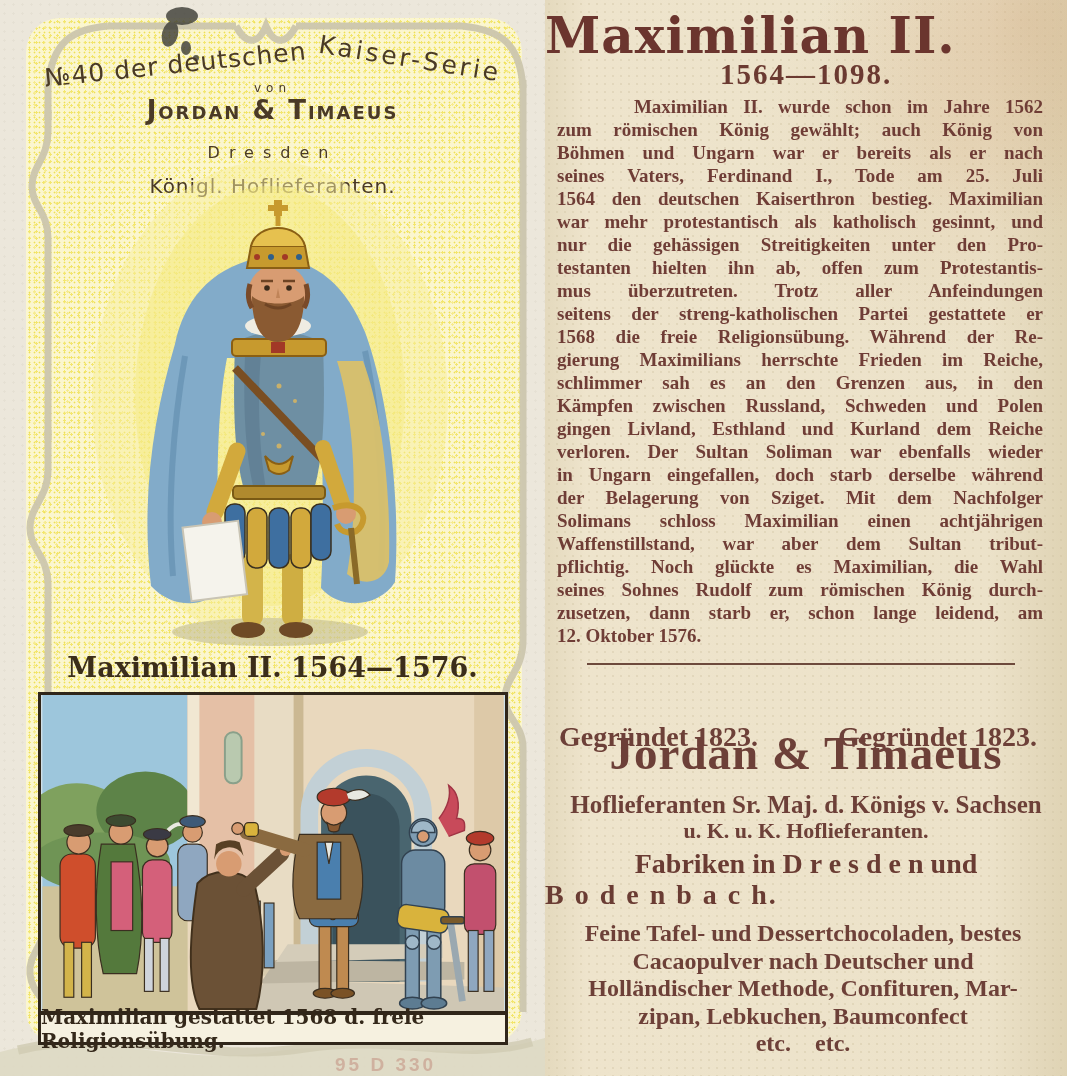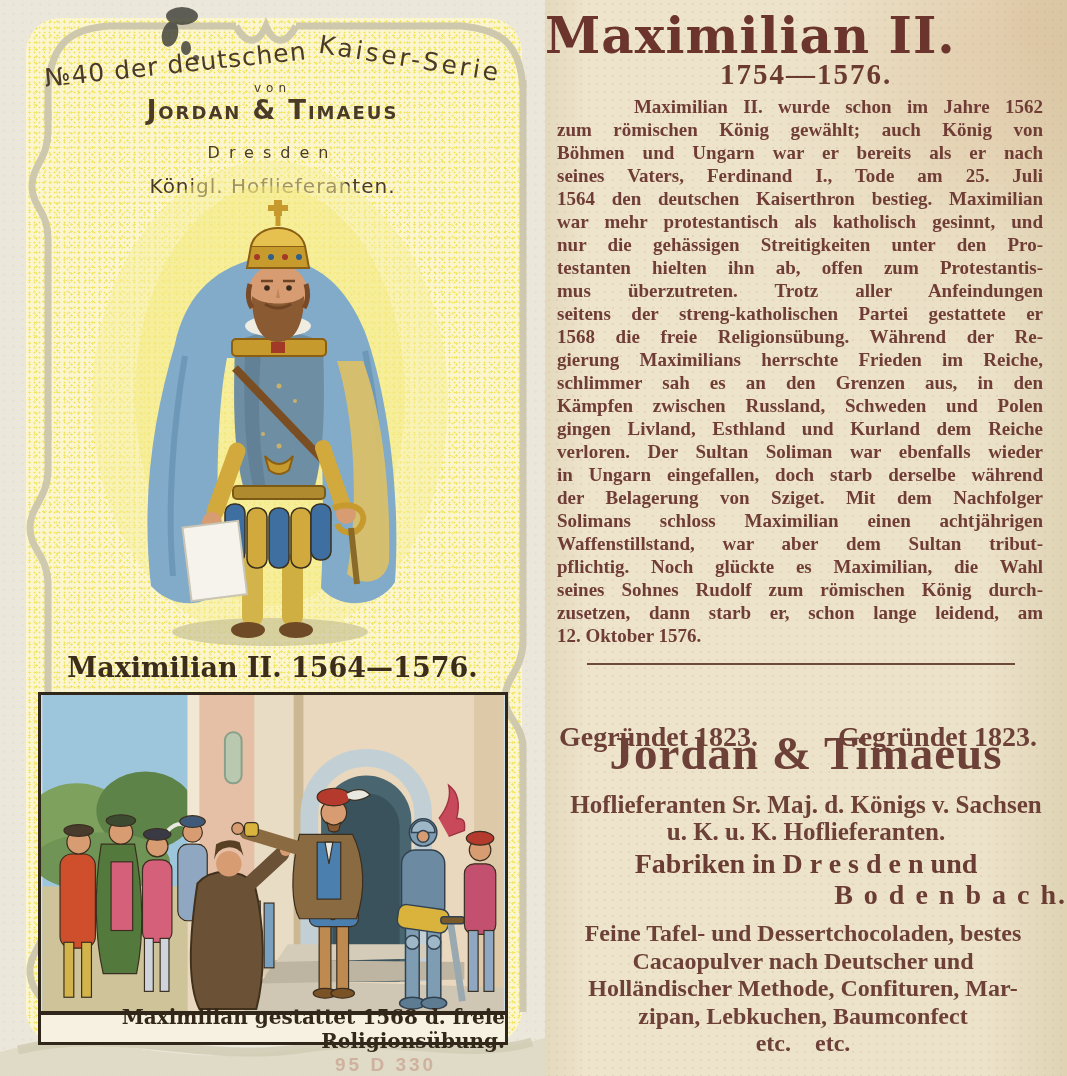--- a/index.html
+++ b/index.html
@@ -33,21 +33,21 @@
   .sh-hofl { font-size:20px; letter-spacing:1px; margin-top:12px; }
 
   .portrait { position:absolute; left:85px; top:156px; }
   .portrait-caption { position:absolute; left:0; top:652px; width:545px; text-align:center;
     font-family:"DejaVu Serif", serif; font-weight:bold; font-size:27px; color:#3b2d1a; }
 
   .scene-frame { position:absolute; left:38px; top:692px; width:470px; height:322px;
     border:3px solid #30261a; background:#cfe0e8; overflow:hidden; }
   .scene-caption-box { position:absolute; left:38px; top:1012px; width:470px; height:33px;
     border:3px solid #30261a; background:#f6f1e0; display:flex; align-items:center; justify-content:center; }
-  .scene-caption { font-family:"DejaVu Serif", serif; font-weight:bold; font-size:20px; color:#34281a;text-align:right; }
+  .scene-caption { font-family:"DejaVu Serif", serif; font-weight:bold; font-size:20px; color:#34281a; }
 
   .bottom-stamp { position:absolute; left:335px; top:1054px; font-family:"Liberation Sans", sans-serif;
     font-size:19px; letter-spacing:3px; color:rgba(186,120,104,.42); font-weight:bold; }
 
   
   .back-card { position:relative; width:522px; height:1076px; flex:0 0 522px;
     background-color:#ebe1c8;
     background-image:
       radial-gradient(circle at 92% 2%, rgba(205,160,115,.30), transparent 18%),
       radial-gradient(circle at 80% 14%, rgba(210,175,130,.20), transparent 20%),
@@ -66,24 +66,24 @@
     font-weight:bold; font-size:19px; line-height:23px; color:#6f3d36; text-align:left; }
   .bc-divider { position:absolute; top:663px; left:42px; width:428px; height:2px; background:#6d4a3c; }
   .bc-founded { position:absolute; top:688px; left:0; width:100%; display:flex;
     justify-content:space-between; padding:0 30px 0 14px;
     font-size:28px; font-weight:600; color:#6d4038;margin-top:33px; }
   .bc-company { position:absolute; top:726px; left:0; width:100%; text-align:center;
     font-size:47px; font-weight:600; color:#6d4038; letter-spacing:1px; }
   .bc-supplier1 { position:absolute; top:791px; left:0; width:100%; text-align:center;
     font-size:25px; font-weight:600; color:#6d4038; }
   .bc-supplier2 { position:absolute; top:818px; left:0; width:100%; text-align:center;
-    font-size:25px; font-weight:600; color:#6d4038; }
+    font-size:22px; font-weight:600; color:#6d4038; }
   .bc-fab1 { position:absolute; top:848px; left:0; width:100%; text-align:center;
     font-size:28px; font-weight:bold; color:#6a3c33; }
-  .bc-fab2 { position:absolute; top:879px; left:0; width:100%; text-align:right;
+  .bc-fab2 { position:absolute; top:879px; left:0; width:100%; text-align:left;
     font-size:28px; font-weight:bold; color:#6a3c33; letter-spacing:2px; }
   .bc-products { position:absolute; top:920px; left:8px; width:500px; text-align:center;
     font-size:24px; font-weight:600; line-height:27.5px; color:#6d4038; white-space:pre-line; }
 </style>
 </head>
 <body>
 
 <div class="page">
 
   <div class="front-card">
@@ -301,21 +301,21 @@
 
     <div class="scene-caption-box">
       <span class="scene-caption">Maximilian gestattet 1568 d. freie Religionsübung.</span>
     </div>
 
     <div class="bottom-stamp">95 D 330</div>
   </div>
 
   <div class="back-card">
     <div class="bc-title">Maximilian II.</div>
-    <div class="bc-subtitle">1754—1576.</div>
+    <div class="bc-subtitle">1564—1098.</div>
 
     <div class="bc-body">&nbsp;&nbsp;&nbsp;&nbsp;&nbsp;Maximilian II. wurde schon im Jahre 1562
 zum römischen König gewählt; auch König von
 Böhmen und Ungarn war er bereits als er nach
 seines Vaters, Ferdinand I., Tode am 25. Juli
 1564 den deutschen Kaiserthron bestieg. Maximilian
 war mehr protestantisch als katholisch gesinnt, und
 nur die gehässigen Streitigkeiten unter den Pro-
 testanten hielten ihn ab, offen zum Protestantis-
 mus überzutreten. Trotz aller Anfeindungen

